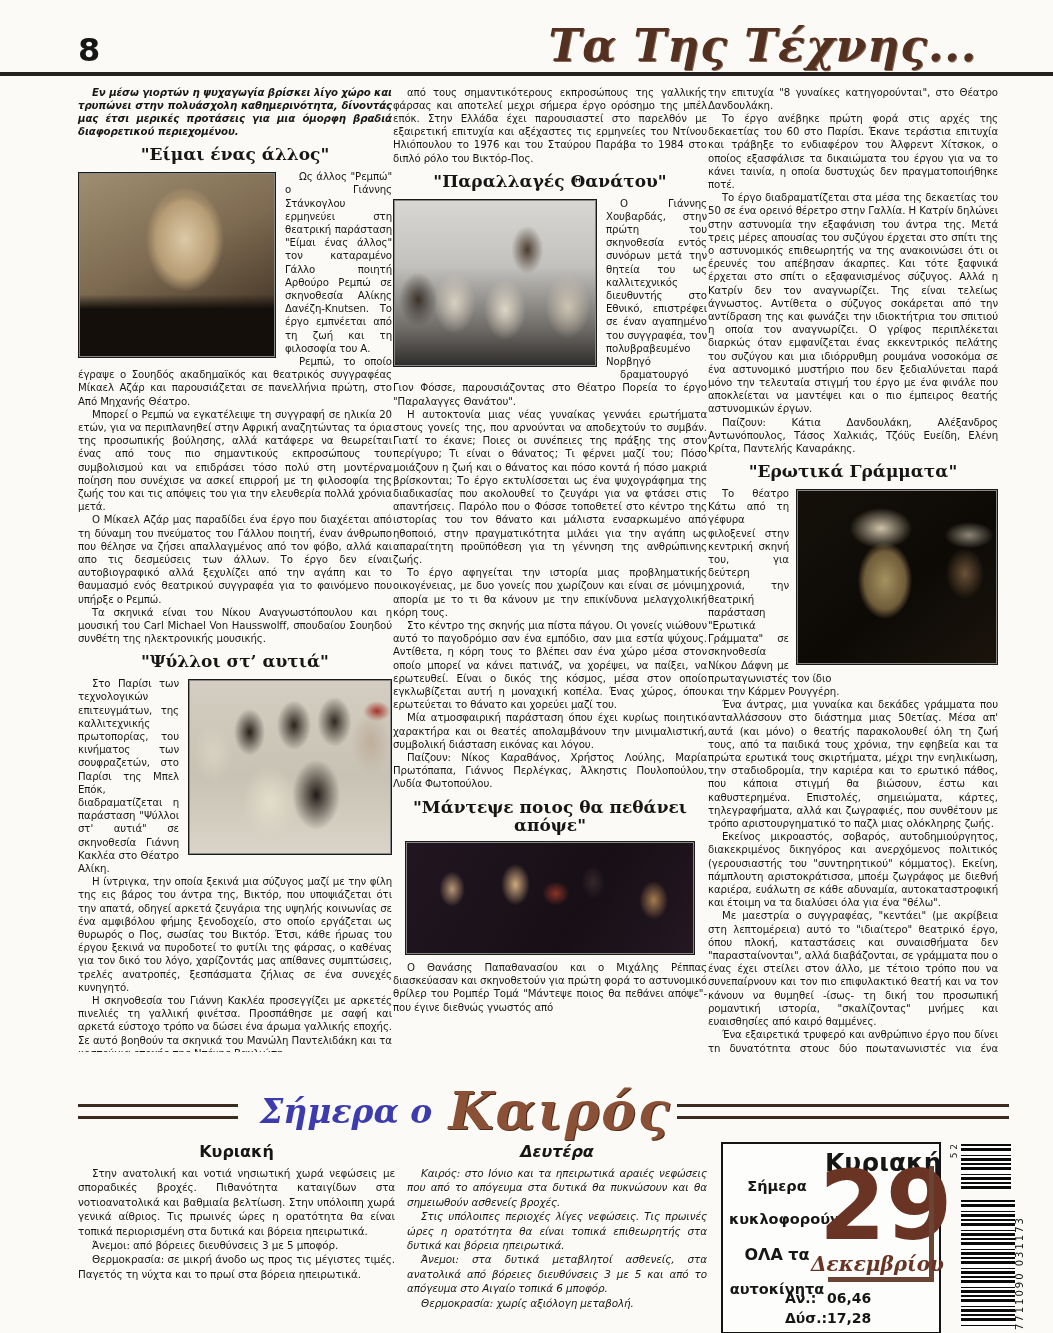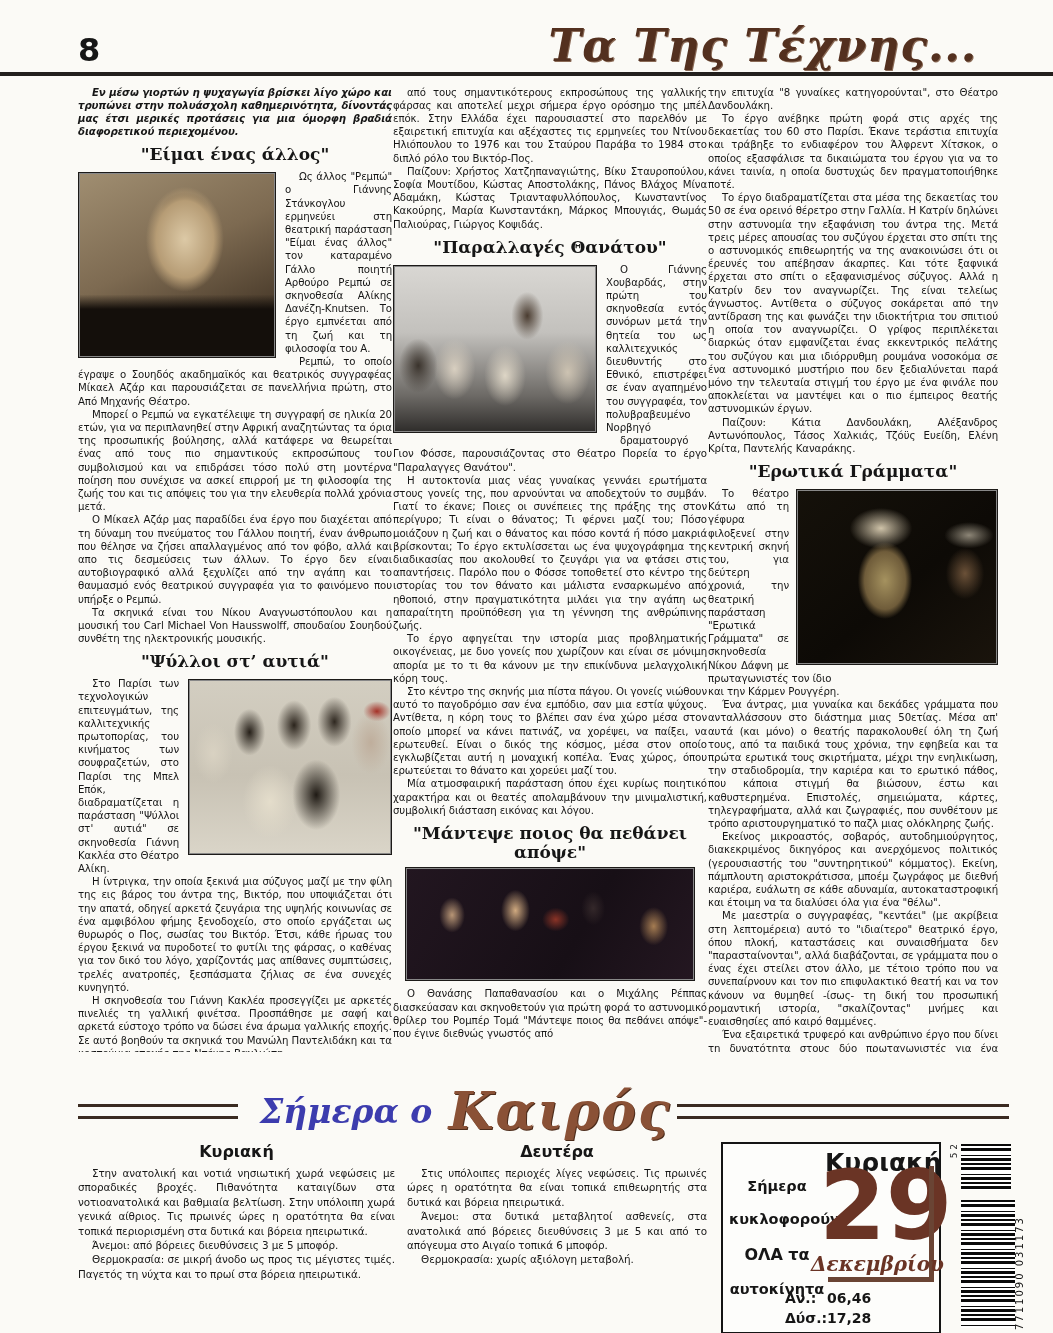--- a/index.html
+++ b/index.html
@@ -63,21 +63,21 @@
   .weather{position:absolute;left:0;top:1088px;width:100%;}
   .wbanner{display:flex;align-items:center;padding:0 44px 0 78px;height:46px;}
   .dbl{height:9px;border-top:3px solid #3a2a20;border-bottom:3px solid #3a2a20;}
   .dbl.left{width:160px;} .dbl.right{flex:1;}
   .simera{font-family:"DejaVu Serif",serif;font-style:italic;font-weight:bold;color:#3c3cae;
           font-size:33px;margin:0 16px 0 22px;white-space:nowrap;}
   .kairos{font-family:"DejaVu Serif",serif;font-style:italic;font-weight:bold;color:#8a5136;
           font-size:52px;line-height:0.85;letter-spacing:2px;margin-right:5px;text-shadow:1px 1px 0 #4e2d1c;}
   .wcols{display:flex;align-items:flex-start;padding:8px 34px 0 78px;}
   .wcol{text-align:justify;}
-  .wcol1{width:334px;} .wcol2{width:316px;margin-left:12px;}
+  .wcol1{width:334px;} .wcol2{width:316px;margin-left:12px;font-style:italic;}
   .wtitle{text-align:center;font-weight:bold;font-size:16px;margin:0 0 5px;}
   .wcol p{margin:0;font-size:10.4px;line-height:14.4px;text-indent:14px;letter-spacing:-0.1px;}
   
   .daybox{position:relative;width:216px;height:188px;border:2px solid #141414;margin-left:14px;background:#fdfdfb;flex:none;}
   .db-left{position:absolute;left:6px;top:26px;width:96px;text-align:center;font-weight:bold;font-size:14.5px;line-height:2.3;}
   .db-left .big{font-size:16px;}
   .db-day{position:absolute;left:102px;top:4px;width:108px;text-align:center;font-weight:bold;font-size:25px;}
   .db-num{position:absolute;left:96px;top:14px;width:112px;text-align:center;font-weight:bold;font-size:96px;line-height:1;
           color:#6a3425;text-shadow:4px 4px 0 #9a9democracy89;}
   .db-vline{position:absolute;right:5px;top:22px;width:5px;height:116px;background:#6a4434;}
@@ -120,29 +120,29 @@
       <h2 class="sec">"Ψύλλοι στ’ αυτιά"</h2>
       <div class="photo ph2"></div>
       <p>Στο Παρίσι των τεχνολογικών επιτευγμάτων, της καλλιτεχνικής πρωτοπορίας, του κινήματος των σουφραζετών, στο Παρίσι της Μπελ Επόκ, διαδραματίζεται η παράσταση "Ψύλλοι στ' αυτιά" σε σκηνοθεσία Γιάννη Κακλέα στο Θέατρο Αλίκη.</p>
       <p>Η ίντριγκα, την οποία ξεκινά μια σύζυγος μαζί με την φίλη της εις βάρος του άντρα της, Βικτόρ, που υποψιάζεται ότι την απατά, οδηγεί αρκετά ζευγάρια της υψηλής κοινωνίας σε ένα αμφιβόλου φήμης ξενοδοχείο, στο οποίο εργάζεται ως θυρωρός ο Πος, σωσίας του Βικτόρ. Έτσι, κάθε ήρωας του έργου ξεκινά να πυροδοτεί το φυτίλι της φάρσας, ο καθένας για τον δικό του λόγο, χαρίζοντάς μας απίθανες συμπτώσεις, τρελές ανατροπές, ξεσπάσματα ζήλιας σε ένα συνεχές κυνηγητό.</p>
       <p>Η σκηνοθεσία του Γιάννη Κακλέα προσεγγίζει με αρκετές πινελιές τη γαλλική φινέτσα. Προσπάθησε με σαφή και αρκετά εύστοχο τρόπο να δώσει ένα άρωμα γαλλικής εποχής. Σε αυτό βοηθούν τα σκηνικά του Μανώλη Παντελιδάκη και τα κοστούμια εποχής της Ντένης Βαχλιώτη.</p>
 
     </div>
 
     <div class="col col2">
       <p>από τους σημαντικότερους εκπροσώπους της γαλλικής φάρσας και αποτελεί μεχρι σήμερα έργο ορόσημο της μπέλ επόκ. Στην Ελλάδα έχει παρουσιαστεί στο παρελθόν με εξαιρετική επιτυχία και αξέχαστες τις ερμηνείες του Ντίνου Ηλιόπουλου το 1976 και του Σταύρου Παράβα το 1984 στο διπλό ρόλο του Βικτόρ-Πος.</p>
-      <p>Παίζουν: Χρήστος Χατζηπαναγιώτης, Βίκυ Σταυροπούλου, Σοφία Μουτίδου, Κώστας Αποστολάκης, Πάνος Βλάχος Μίνα Αδαμάκη, Κώστας Τριανταφυλλόπουλος, Κωνσταντίνος Κακούρης, Μαρία Κωνσταντάκη, Μάρκος Μπουγιάς, Θωμάς Παλιούρας, Γιώργος Κοψιδάς.</p>
       <h2 class="sec">"Παραλλαγές Θανάτου"</h2>
       <div class="photo ph3"></div>
       <p>Ο Γιάννης Χουβαρδάς, στην πρώτη του σκηνοθεσία εντός συνόρων μετά την θητεία του ως καλλιτεχνικός διευθυντής στο Εθνικό, επιστρέφει σε έναν αγαπημένο του συγγραφέα, τον πολυβραβευμένο Νορβηγό</p>
       <p>δραματουργό Γιον Φόσσε, παρουσιάζοντας στο Θέατρο Πορεία το έργο "Παραλαγγες Θανάτου".</p>
       <p>Η αυτοκτονία μιας νέας γυναίκας γεννάει ερωτήματα στους γονείς της, που αρνούνται να αποδεχτούν το συμβάν. Γιατί το έκανε; Ποιες οι συνέπειες της πράξης της στον περίγυρο; Τι είναι ο θάνατος; Τι φέρνει μαζί του; Πόσο μοιάζουν η ζωή και ο θάνατος και πόσο κοντά ή πόσο μακριά βρίσκονται; Το έργο εκτυλίσσεται ως ένα ψυχογράφημα της διαδικασίας που ακολουθεί το ζευγάρι για να φτάσει στις απαντήσεις. Παρόλο που ο Φόσσε τοποθετεί στο κέντρο της ιστορίας του τον θάνατο και μάλιστα ενσαρκωμένο από ηθοποιό, στην πραγματικότητα μιλάει για την αγάπη ως απαραίτητη προϋπόθεση για τη γέννηση της ανθρώπινης ζωής.</p>
       <p>Το έργο αφηγείται την ιστορία μιας προβληματικής οικογένειας, με δυο γονείς που χωρίζουν και είναι σε μόνιμη απορία με το τι θα κάνουν με την επικίνδυνα μελαγχολική κόρη τους.</p>
       <p>Στο κέντρο της σκηνής μια πίστα πάγου. Οι γονείς νιώθουν αυτό το παγοδρόμιο σαν ένα εμπόδιο, σαν μια εστία ψύχους. Αντίθετα, η κόρη τους το βλέπει σαν ένα χώρο μέσα στον οποίο μπορεί να κάνει πατινάζ, να χορέψει, να παίξει, να ερωτευθεί. Είναι ο δικός της κόσμος, μέσα στον οποίο εγκλωβίζεται αυτή η μοναχική κοπέλα. Ένας χώρος, όπου ερωτεύεται το θάνατο και χορεύει μαζί του.</p>
       <p>Μία ατμοσφαιρική παράσταση όπου έχει κυρίως ποιητικό χαρακτήρα και οι θεατές απολαμβάνουν την μινιμαλιστική, συμβολική διάσταση εικόνας και λόγου.</p>
+      <p>Παίζουν: Νίκος Καραθάνος, Χρήστος Λούλης, Μαρία Πρωτόπαπα, Γιάννος Περλέγκας, Άλκηστις Πουλοπούλου, Λυδία Φωτοπούλου.</p>
       <h2 class="sec">"Μάντεψε ποιος θα πεθάνει απόψε"</h2>
       <div class="photo ph4"></div>
       <p>Ο Θανάσης Παπαθανασίου και ο Μιχάλης Ρέππας διασκεύασαν και σκηνοθετούν για πρώτη φορά το αστυνομικό θρίλερ του Ρομπέρ Τομά "Μάντεψε ποιος θα πεθάνει απόψε"-που έγινε διεθνώς γνωστός από</p>
     </div>
 
     <div class="col col3">
       <p style="text-indent:0;">την επιτυχία "8 γυναίκες κατηγορούνται", στο Θέατρο Δανδουλάκη.</p>
       <p>Το έργο ανέβηκε πρώτη φορά στις αρχές της δεκαετίας του 60 στο Παρίσι. Έκανε τεράστια επιτυχία και τράβηξε το ενδιαφέρον του Άλφρεντ Χίτσκοκ, ο οποίος εξασφάλισε τα δικαιώματα του έργου για να το κάνει ταινία, η οποία δυστυχώς δεν πραγματοποιήθηκε ποτέ.</p>
       <p>Το έργο διαδραματίζεται στα μέσα της δεκαετίας του 50 σε ένα ορεινό θέρετρο στην Γαλλία. Η Κατρίν δηλώνει στην αστυνομία την εξαφάνιση του άντρα της. Μετά τρεις μέρες απουσίας του συζύγου έρχεται στο σπίτι της ο αστυνομικός επιθεωρητής να της ανακοινώσει ότι οι έρευνές του απέβησαν άκαρπες. Και τότε ξαφνικά έρχεται στο σπίτι ο εξαφανισμένος σύζυγος. Αλλά η Κατρίν δεν τον αναγνωρίζει. Της είναι τελείως άγνωστος. Αντίθετα ο σύζυγος σοκάρεται από την αντίδραση της και φωνάζει την ιδιοκτήτρια του σπιτιού η οποία τον αναγνωρίζει. Ο γρίφος περιπλέκεται διαρκώς όταν εμφανίζεται ένας εκκεντρικός πελάτης του συζύγου και μια ιδιόρρυθμη ρουμάνα νοσοκόμα σε ένα αστυνομικό μυστήριο που δεν ξεδιαλύνεται παρά μόνο την τελευταία στιγμή του έργο με ένα φινάλε που αποκλείεται να μαντέψει και ο πιο έμπειρος θεατής αστυνομικών έργων.</p>
       <p>Παίζουν: Κάτια Δανδουλάκη, Αλέξανδρος Αντωνόπουλος, Τάσος Χαλκιάς, Τζόϋς Ευείδη, Ελένη Κρίτα, Παντελής Καναράκης.</p>
@@ -168,20 +168,21 @@
     <div class="wcols">
       <div class="wcol wcol1">
         <div class="wtitle">Κυριακή</div>
         <p>Στην ανατολική και νοτιά νησιωτική χωρά νεφώσεις με σποραδικές βροχές. Πιθανότητα καταιγίδων στα νοτιοανατολικά και βαθμιαία βελτίωση. Στην υπόλοιπη χωρά γενικά αίθριος. Τις πρωινές ώρες η ορατότητα θα είναι τοπικά περιορισμένη στα δυτικά και βόρεια ηπειρωτικά.</p>
         <p>Άνεμοι: από βόρειες διευθύνσεις 3 με 5 μποφόρ.</p>
         <p>Θερμοκρασία: σε μικρή άνοδο ως προς τις μέγιστες τιμές. Παγετός τη νύχτα και το πρωί στα βόρεια ηπειρωτικά.</p>
       </div>
 
       <div class="wcol wcol2">
         <div class="wtitle">Δευτέρα</div>
+        <p>Καιρός: στο Ιόνιο και τα ηπειρωτικά αραιές νεφώσεις που από το απόγευμα στα δυτικά θα πυκνώσουν και θα σημειωθούν ασθενείς βροχές.</p>
         <p>Στις υπόλοιπες περιοχές λίγες νεφώσεις. Τις πρωινές ώρες η ορατότητα θα είναι τοπικά επιθεωρητής στα δυτικά και βόρεια ηπειρωτικά.</p>
         <p>Άνεμοι: στα δυτικά μεταβλητοί ασθενείς, στα ανατολικά από βόρειες διευθύνσεις 3 με 5 και από το απόγευμα στο Αιγαίο τοπικά 6 μποφόρ.</p>
         <p>Θερμοκρασία: χωρίς αξιόλογη μεταβολή.</p>
       </div>
 
       <div class="daybox">
         <div class="db-left">
           <div>Σήμερα</div>
           <div>κυκλοφορούν</div>
           <div class="big">ΟΛΑ τα</div>

